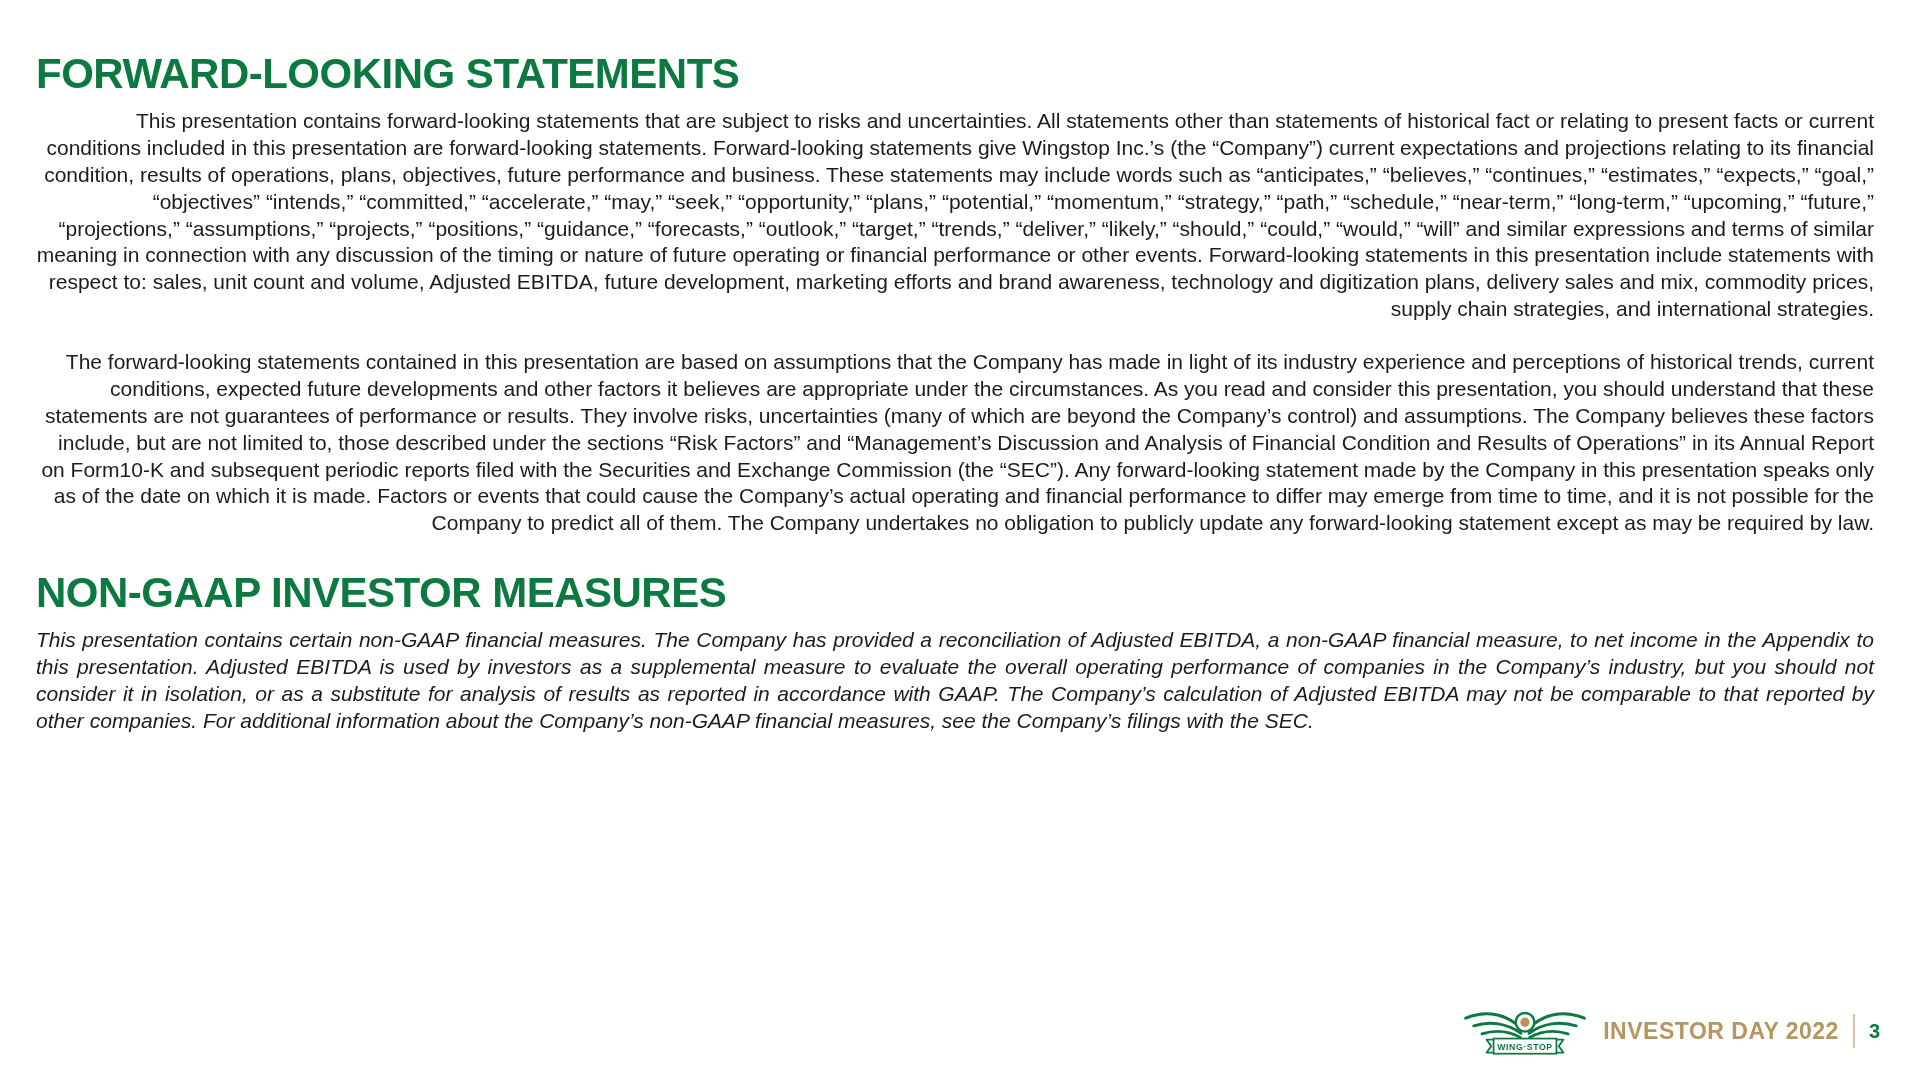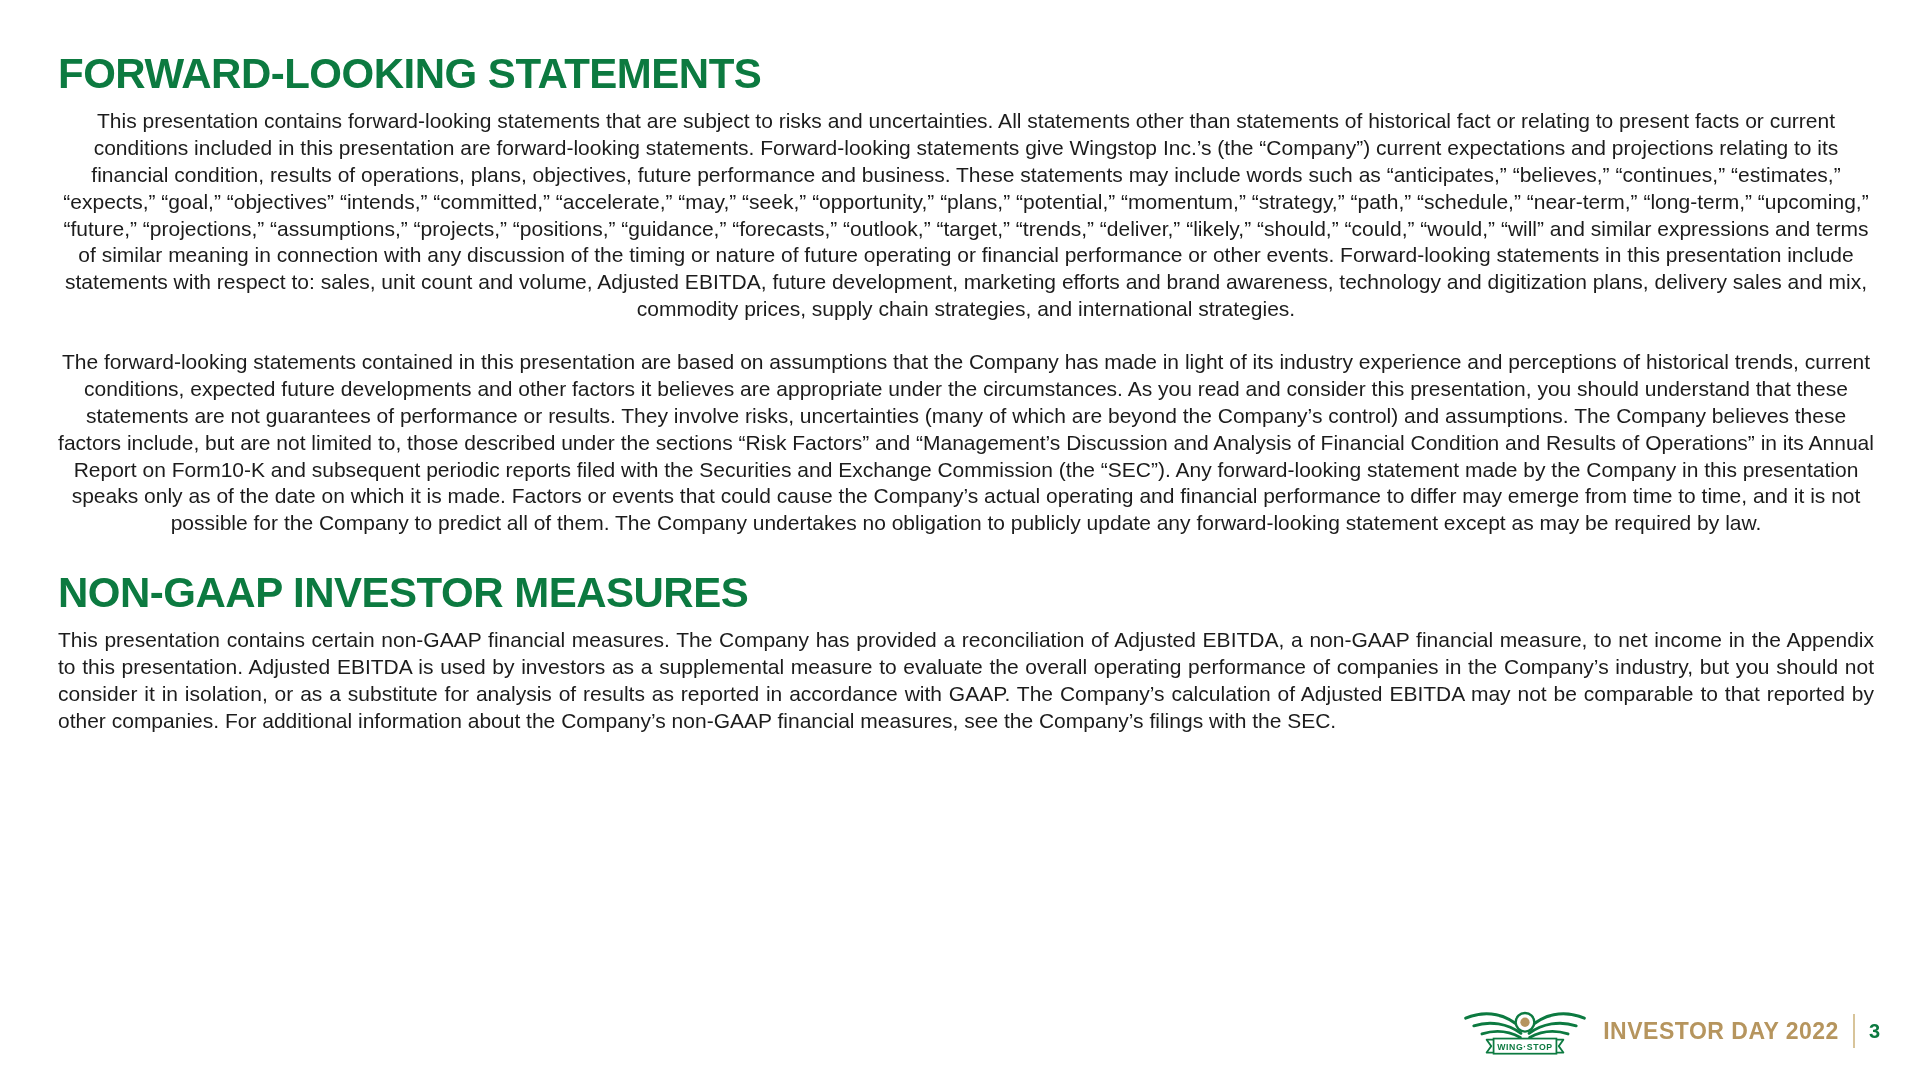--- a/index.html
+++ b/index.html
@@ -12,43 +12,44 @@
   html,body{background:#ffffff;}
   body{
     font-family:"Liberation Sans", sans-serif;
     width:1920px;height:1080px;
     position:relative;
     overflow:hidden;
     color:var(--body);
   }
   .slide{
     position:absolute;inset:0;
-    padding:52px 46px 0 58px;
+    padding:52px 46px 0 36px;
   }
   h1.slide-heading{
     font-family:"Liberation Sans", sans-serif;
     font-weight:bold;
     font-size:42px;
     letter-spacing:-0.5px;
     color:var(--heading);
     margin:0 0 12px 0;
     line-height:1.05;
   }
   .section-2 h1.slide-heading{
     margin-top:34px;
   }
   p.body-para{
     font-size:21px;
     line-height:1.28;
     color:var(--body);
     margin:0 0 26px 0;
-    text-align:center;
+    text-align:right;
   }
   p.body-para.justified{
     text-align:justify;
+    font-style:italic;
   }
   .footer{
     position:absolute;
     right:40px;
     bottom:16px;
     display:flex;
     align-items:center;
     gap:14px;
   }
   .logo-wrap{

